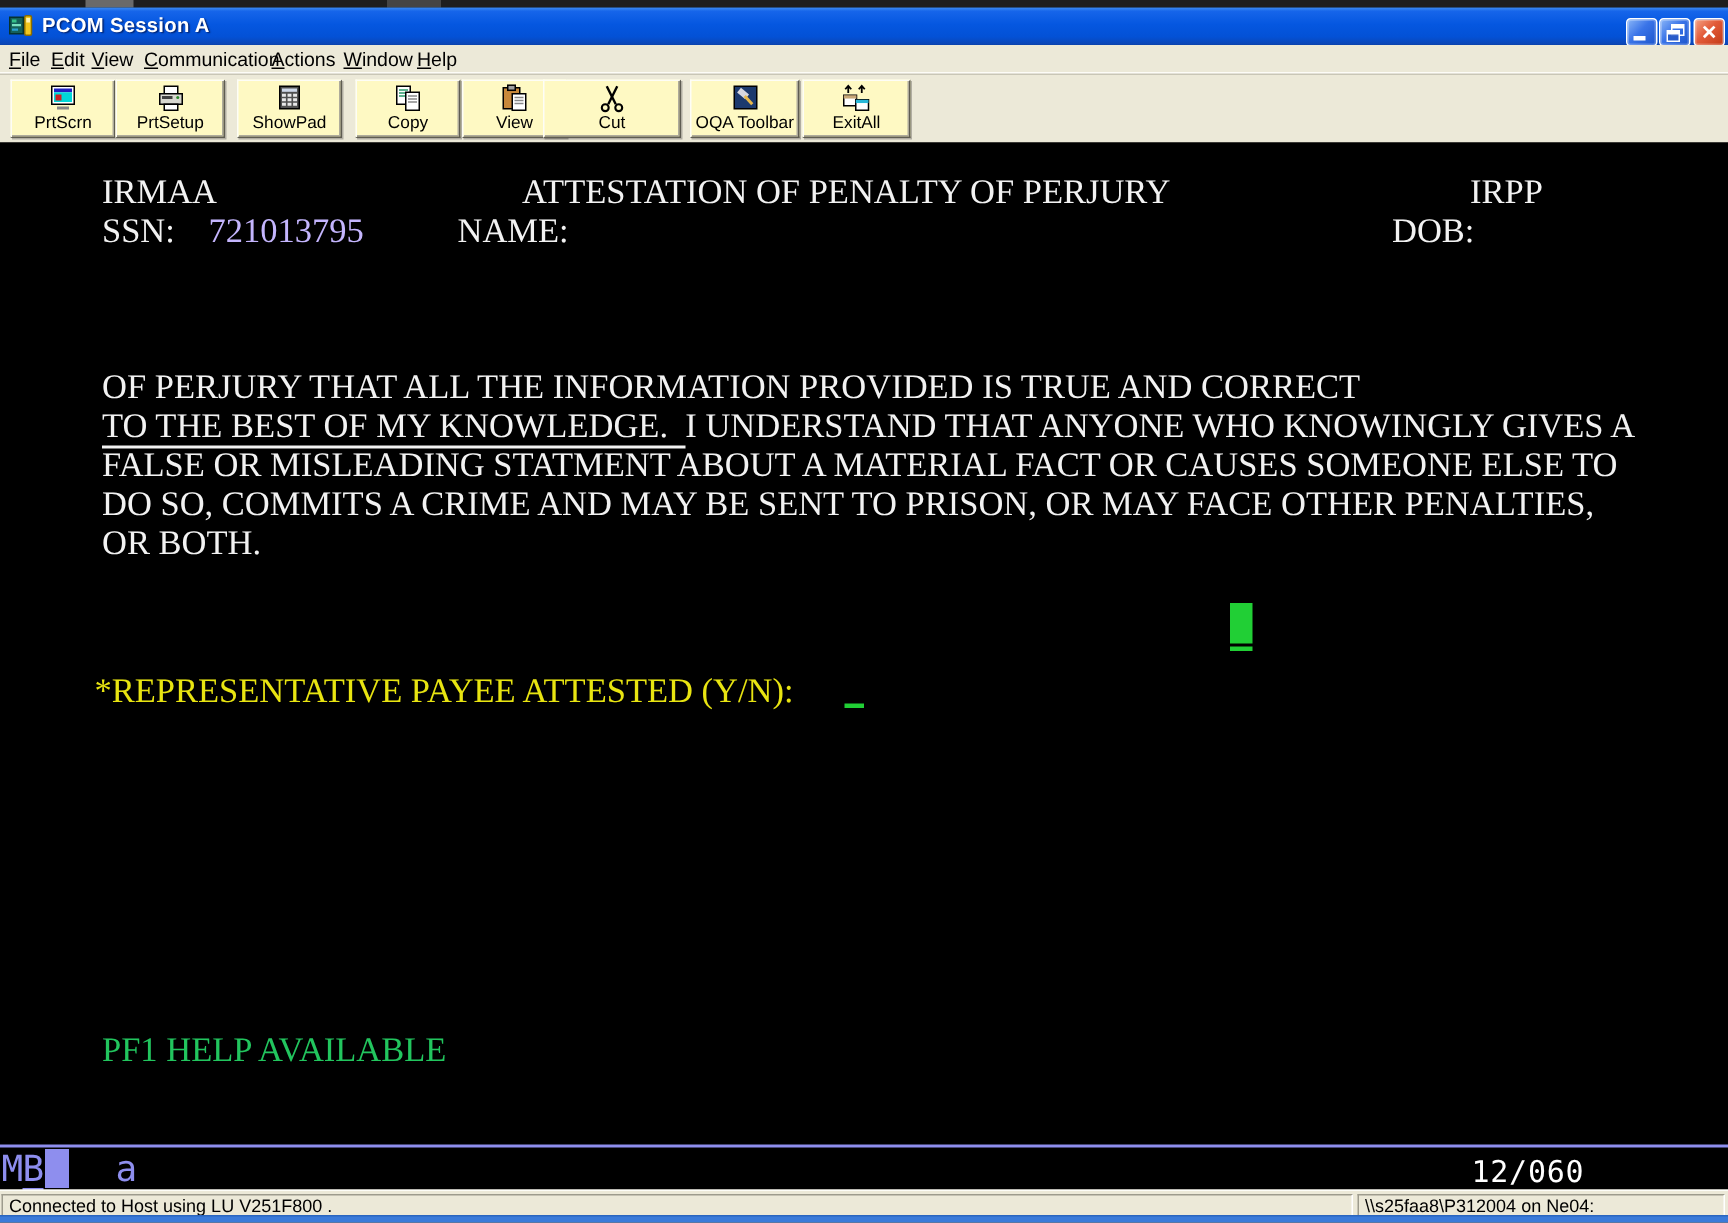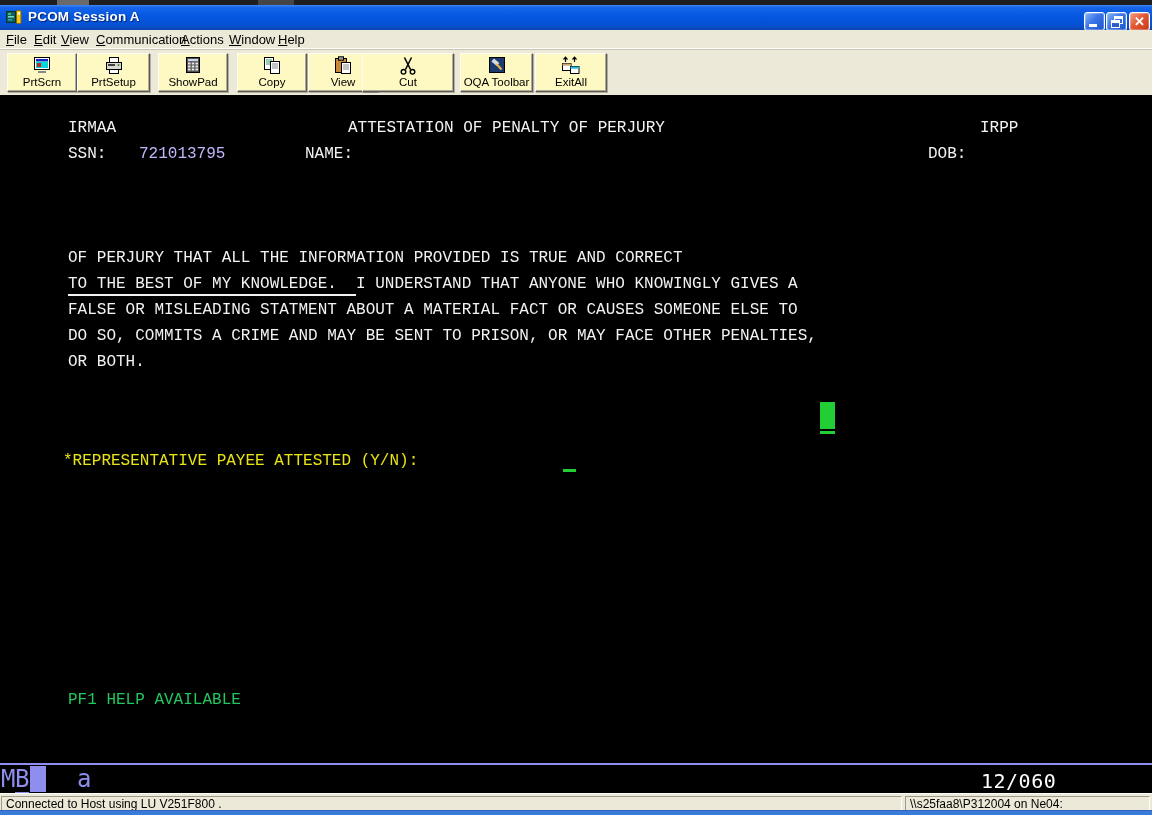--- a/index.html
+++ b/index.html
@@ -53,22 +53,22 @@
     box-shadow:inset -1px -1px 0 #aeab9b, 1px 1px 0 rgba(0,0,0,.25);
     display:flex; flex-direction:column; align-items:center; justify-content:flex-start;
     padding-top:2px; font-size:11.5px; color:#000;
   }
   .tbtn svg { display:block; }
   .tbtn .lbl { margin-top:0px; line-height:13px; white-space:nowrap; }
 
   
   .terminal { position:absolute; left:0; top:95px; width:1152px; height:668px; background:#000; }
   .t {
-    position:absolute; font-family:Liberation Mono, monospace;
-    font-size:16px; line-height:26px; white-space:pre; color:#f2f2f2; font-weight:400;
+    position:absolute; font-family:Liberation Serif, serif;
+    font-size:23px; line-height:26px; white-space:pre; color:#f2f2f2; font-weight:400;
   }
   .c-blue   { color:#c4b5fd; }
   .c-yellow { color:#e8e411; }
   .c-red    { color:#22c55e;text-align:center; }
   .u { border-bottom:2px solid #f2f2f2; padding-bottom:1px; }
   .cursor-block { position:absolute; background:#21cf35; }
   .green-bar    { position:absolute; background:#21cf35; }
 
   
   .oia { position:absolute; left:0; top:763px; width:1152px; height:30px; background:#000; border-top:2px solid #8e8eee; }

